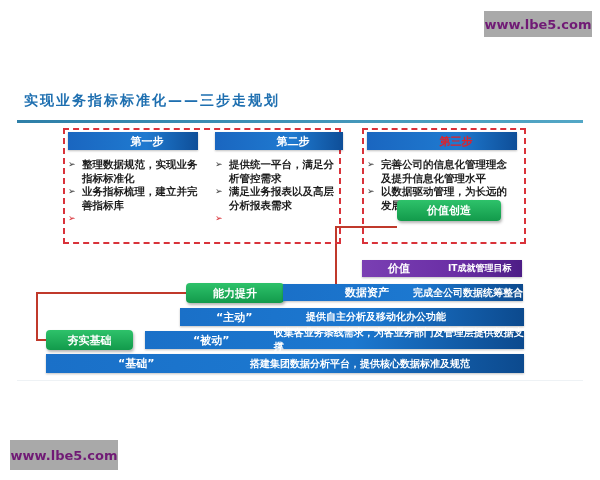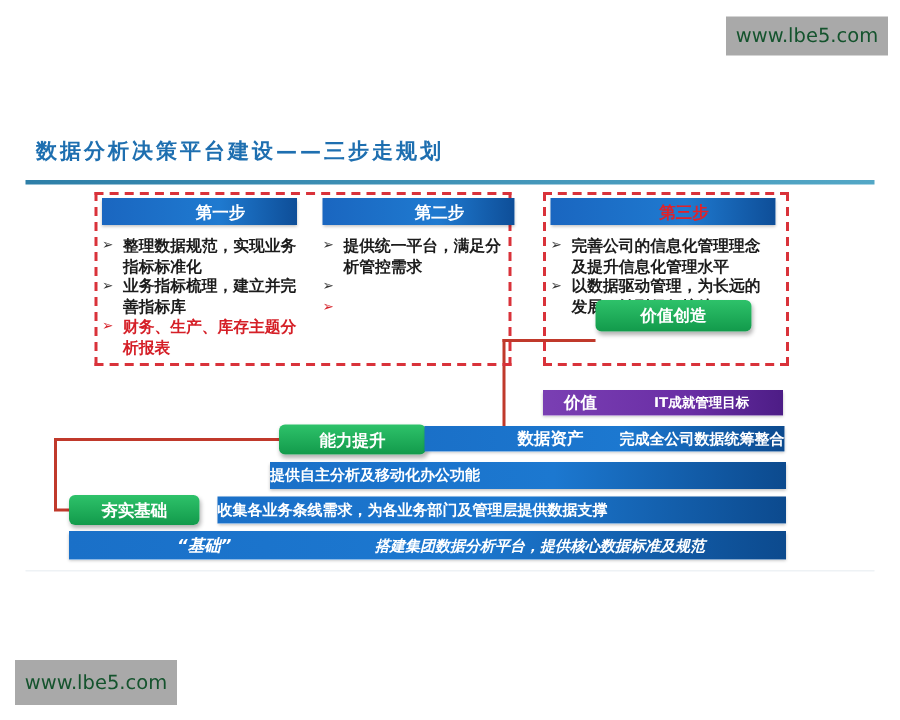--- a/index.html
+++ b/index.html
@@ -1,20 +1,20 @@
 <!DOCTYPE html>
 <html><head>
 <meta charset="utf-8">
 <style>
   html, body { margin:0; padding:0; }
   body { width:600px; height:480px; background:#ffffff; position:relative; overflow:hidden;
          font-family:"DejaVu Sans", sans-serif; }
   .abs { position:absolute; }
-  .watermark { background:#a9a9a9; color:#14532d; font-size:13px; display:flex; align-items:center; justify-content:center;
-               font-family:"DejaVu Sans", sans-serif; }
+  .watermark { background:#a9a9a9; color:#701a75; font-size:13px; display:flex; align-items:center; justify-content:center;
+               font-family:"DejaVu Sans", sans-serif;font-weight:bold; }
   .title { left:24px; top:92px; font-size:14px; font-weight:bold; color:#1e6fb0; letter-spacing:2px; }
   .title-rule { left:17px; top:120px; width:566px; height:3px; background:linear-gradient(90deg,#2e7fa8,#53a7c6); }
   .dashed { border:2.5px dashed #d9323a; box-sizing:border-box; }
   .step-head { height:18px; background:linear-gradient(90deg,#1a66c0,#1f7ad0 60%,#0e4e98); color:#fff; font-size:11px; font-weight:bold;
                display:flex; align-items:center; justify-content:center; box-shadow:0 1px 2px rgba(0,0,0,.25);padding-left:28px; }
   .step-head.red-text { color:#e0222a; }
   .bullets { font-size:10.5px; font-weight:bold; color:#1c1c1c; line-height:13.5px; }
   .bullet { display:flex; }
   .bullet .arrow { width:14px; flex:0 0 14px; font-size:9px; color:#333; }
   .bullet.red { color:#d51f27; }
@@ -26,21 +26,21 @@
   .bar.purple { background:linear-gradient(90deg,#7a3fb3,#6a2ea5 60%,#4d1d86); }
   .bar .lbl { font-size:11px; }
   .line { background:#c0392b; }
 </style>
 </head>
 <body>
 
 <div class="abs watermark" style="left:484px;top:11px;width:108px;height:26px;">www.lbe5.com</div>
 <div class="abs watermark" style="left:10px;top:440px;width:108px;height:30px;">www.lbe5.com</div>
 
-<div class="abs title">数据分析决策平台建设——三步走规划</div>
+<div class="abs title">实现业务指标标准化——三步走规划</div>
 <div class="abs title-rule"></div>
 
 <div class="abs line" style="left:335px;top:226px;width:62px;height:1.5px;"></div>
 <div class="abs line" style="left:335px;top:226px;width:1.5px;height:67px;"></div>
 <div class="abs line" style="left:271px;top:292px;width:65px;height:1.5px;"></div>
 <div class="abs line" style="left:36px;top:292px;width:150px;height:1.5px;"></div>
 <div class="abs line" style="left:36px;top:292px;width:1.5px;height:48px;"></div>
 <div class="abs line" style="left:36px;top:339px;width:10px;height:1.5px;"></div>
 
 <div class="abs dashed" style="left:63px;top:128px;width:278px;height:116px;"></div>
@@ -53,34 +53,34 @@
     <div class="bullet">
         <span class="arrow">➢</span>
         <span>整理数据规范，实现业务指标标准化</span>
       </div>
     <div class="bullet">
         <span class="arrow">➢</span>
         <span>业务指标梳理，建立并完善指标库</span>
       </div>
     <div class="bullet red">
         <span class="arrow">➢</span>
-        <span>财务、生产、库存主题分析报表</span>
       </div>
   </div>
 </div>
 
 <div class="abs" style="left:215px;top:132px;width:128px;">
   <div class="step-head">第二步</div>
   <div class="bullets" style="margin-top:8px;">
     <div class="bullet">
         <span class="arrow">➢</span>
         <span>提供统一平台，满足分析管控需求</span>
       </div>
     <div class="bullet">
         <span class="arrow">➢</span>
+        <span>满足业务报表以及高层分析报表需求</span>
       </div>
     <div class="bullet red">
         <span class="arrow">➢</span>
       </div>
   </div>
 </div>
 
 <div class="abs" style="left:367px;top:132px;width:150px;">
   <div class="step-head red-text">第三步</div>
   <div class="bullets" style="margin-top:8px;">
@@ -93,31 +93,33 @@
         <span>以数据驱动管理，为长远的发展、转型保驾护航</span>
       </div>
   </div>
 </div>
 
 <div class="abs green-btn" style="left:397px;top:200px;width:104px;height:21px;">价值创造</div>
 <div class="abs green-btn" style="left:186px;top:283px;width:98px;height:20px;">能力提升</div>
 <div class="abs green-btn" style="left:46px;top:330px;width:87px;height:20px;">夯实基础</div>
 
 <div class="abs bar purple" style="left:362px;top:260px;width:160px;height:17px;">
-  <span class="lbl" style="margin-left:14px;width:60px;">价值</span>
+  <span class="lbl" style="margin-left:26px;width:60px;">价值</span>
   <span style="font-size:9px;">IT成就管理目标</span>
 </div>
 <div class="abs bar" style="left:283px;top:284px;width:240px;height:17px;justify-content:flex-end;">
   <span class="lbl" style="margin-left:30px;width:68px;">数据资产</span>
   <span>完成全公司数据统筹整合</span>
 </div>
 <div class="abs bar" style="left:180px;top:308px;width:344px;height:18px;">
+  <span class="lbl" style="margin-left:36px;width:90px;">“主动”</span>
   <span>提供自主分析及移动化办公功能</span>
 </div>
 <div class="abs bar" style="left:145px;top:331px;width:379px;height:18px;">
+  <span class="lbl" style="margin-left:48px;width:84px;">“被动”</span>
   <span>收集各业务条线需求，为各业务部门及管理层提供数据支撑</span>
 </div>
-<div class="abs bar" style="left:46px;top:354px;width:478px;height:19px;font-style:italic;">
+<div class="abs bar" style="left:46px;top:354px;width:478px;height:19px;">
   <span class="lbl" style="margin-left:72px;width:100px;">“基础”</span>
   <span style="margin-left:32px;">搭建集团数据分析平台，提供核心数据标准及规范</span>
 </div>
 
 <div class="abs" style="left:17px;top:380px;width:566px;height:1px;background:#eef2f5;"></div>
 
 </body></html>

